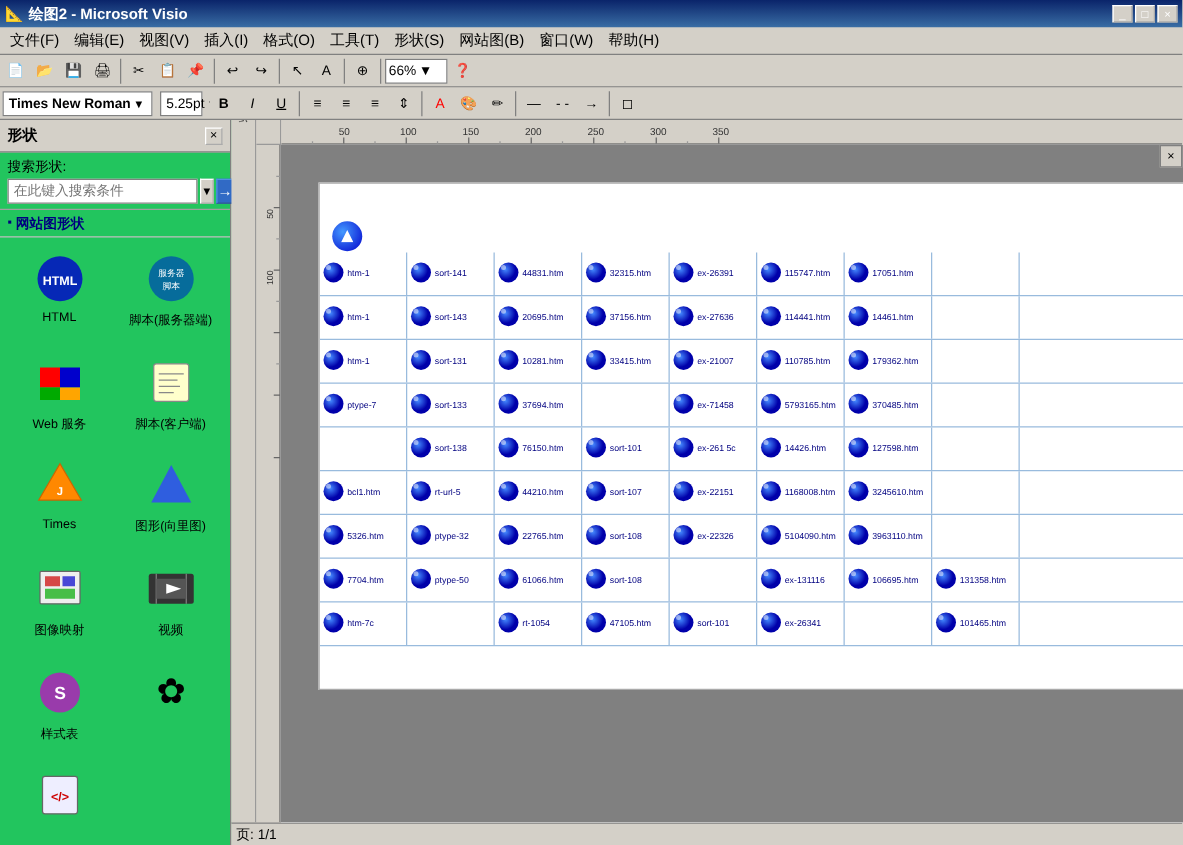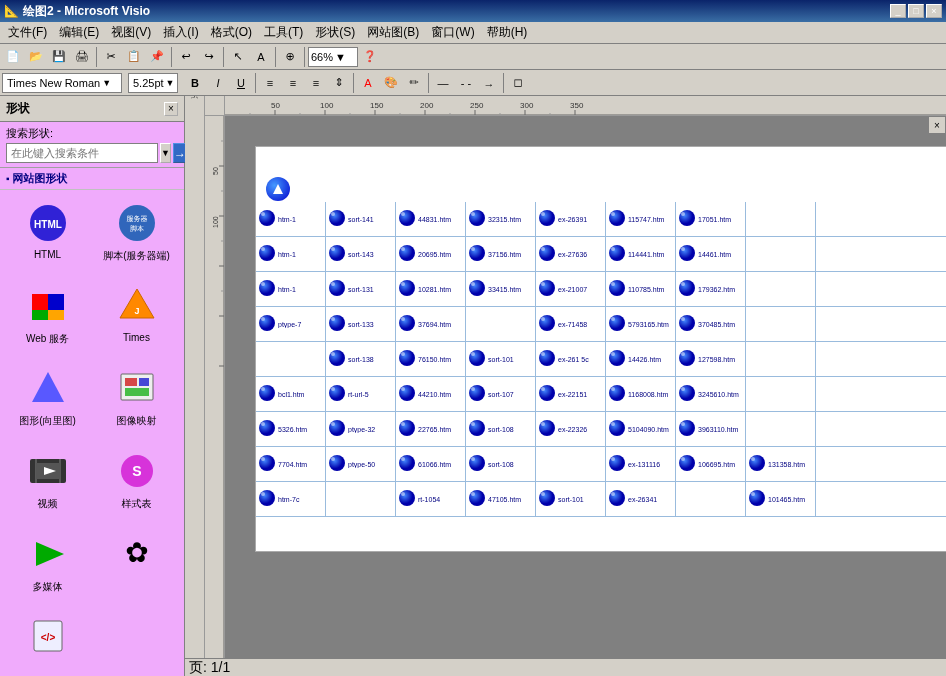--- a/index.html
+++ b/index.html
@@ -84,21 +84,21 @@
     
     .main-area {
       display: flex;
       height: calc(676px - 22px - 22px - 26px - 26px);
       
     }
 
     
     .shapes-panel {
       width: 185px;
-      background: #f0abfc;
+      background: #22c55e;
       border-right: 1px solid #808080;
       display: flex;
       flex-direction: column;
       flex-shrink: 0;
     }
     .shapes-header {
       background: #d4d0c8;
       border-bottom: 1px solid #808080;
       padding: 4px 6px;
       display: flex;
@@ -282,25 +282,25 @@
   <div class="toolbar-sep"></div>
   <div class="toolbar-dropdown" style="width:50px;">
     <span>66%</span>
     <span style="margin-left:2px;">▼</span>
   </div>
   <div class="toolbar-btn">❓</div>
 </div>
 
 <div class="fmt-toolbar">
   <div class="toolbar-dropdown" style="width:120px; background:white; border:1px solid #808080; padding:1px 4px; height:20px;">
-    <span style="font-size:11px;">Times New Roman</span>
+    <span style="font-size:11px;font-weight:bold;">Times New Roman</span>
     <span style="margin-left:2px; font-size:9px;">▼</span>
   </div>
   <div style="width:4px;"></div>
-  <div class="toolbar-dropdown" style="width:50px; background:white; border:1px solid #808080; padding:1px 4px; height:20px;">
+  <div class="toolbar-dropdown" style="width:34px; background:white; border:1px solid #808080; padding:1px 4px; height:20px;">
     <span style="font-size:11px;">5.25pt</span>
     <span style="margin-left:2px; font-size:9px;">▼</span>
   </div>
   <div style="width:4px;"></div>
   <div class="toolbar-btn" style="font-weight:bold;">B</div>
   <div class="toolbar-btn" style="font-style:italic;">I</div>
   <div class="toolbar-btn" style="text-decoration:underline;">U</div>
   <div class="toolbar-sep"></div>
   <div class="toolbar-btn">≡</div>
   <div class="toolbar-btn">≡</div>
@@ -365,20 +365,32 @@
         <div class="shape-icon">
           <svg width="40" height="40" viewBox="0 0 40 40">
             <rect x="4" y="8" width="16" height="16" fill="red"></rect>
             <rect x="20" y="8" width="16" height="16" fill="#0000cc"></rect>
             <rect x="4" y="24" width="16" height="10" fill="#00aa00"></rect>
             <rect x="20" y="24" width="16" height="10" fill="orange"></rect>
           </svg>
         </div>
         <div class="shape-label">Web 服务</div>
       </div>
+      <div class="shape-item">
+        <div class="shape-icon">
+          <svg width="40" height="40" viewBox="0 0 40 40">
+            <rect x="6" y="5" width="28" height="30" rx="2" fill="#ffffcc" stroke="#888" stroke-width="1"></rect>
+            <line x1="10" y1="13" x2="30" y2="13" stroke="#888" stroke-width="1"></line>
+            <line x1="10" y1="18" x2="25" y2="18" stroke="#888" stroke-width="1"></line>
+            <line x1="10" y1="23" x2="27" y2="23" stroke="#888" stroke-width="1"></line>
+            <line x1="10" y1="28" x2="22" y2="28" stroke="#888" stroke-width="1"></line>
+          </svg>
+        </div>
+        <div class="shape-label">脚本(客户端)</div>
+      </div>
 
       <div class="shape-item">
         <div class="shape-icon">
           <svg width="40" height="40" viewBox="0 0 40 40">
             <polygon points="20,3 37,32 3,32" fill="#ff8800" stroke="#cc6600" stroke-width="1"></polygon>
             <text x="20" y="28" text-anchor="middle" fill="white" font-size="9" font-weight="bold">J</text>
           </svg>
         </div>
         <div class="shape-label">Times</div>
       </div>
@@ -418,28 +430,20 @@
 
       <div class="shape-item">
         <div class="shape-icon">
           <svg width="40" height="40" viewBox="0 0 40 40">
             <circle cx="20" cy="20" r="16" fill="#cc00cc" opacity="0.7"></circle>
             <text x="20" y="25" text-anchor="middle" fill="white" font-size="14" font-weight="bold">S</text>
           </svg>
         </div>
         <div class="shape-label">样式表</div>
       </div>
-      <div class="shape-item">
-        <div class="shape-icon">
-          <svg width="40" height="40" viewBox="0 0 40 40">
-            <polygon points="8,8 36,20 8,32" fill="#00aa00"></polygon>
-          </svg>
-        </div>
-        <div class="shape-label">多媒体</div>
-      </div>
 
       <div class="shape-item">
         <div class="shape-icon">
           <svg width="40" height="40" viewBox="0 0 40 40">
             <text x="20" y="28" text-anchor="middle" font-size="28">✿</text>
           </svg>
         </div>
 
       </div>
       <div class="shape-item">
@@ -1355,16 +1359,16 @@
                 </div>
             </div>
 
             <div style="position:absolute; top:0; right:0; width:18px; height:18px; background:#d4d0c8; border:1px solid #808080; display:flex; align-items:center; justify-content:center; cursor:pointer; font-size:10px; z-index:10;">×</div>
           </div>
         </div>
       </div>
     </div>
 
     <div class="status-bar">
-      <span style="font-size:14px;text-align:right;">页: 1/1</span>
+      <span style="font-size:11px;text-align:right;">页: 1/1</span>
     </div>
   </div>
 </div>
 
 </body></html>

